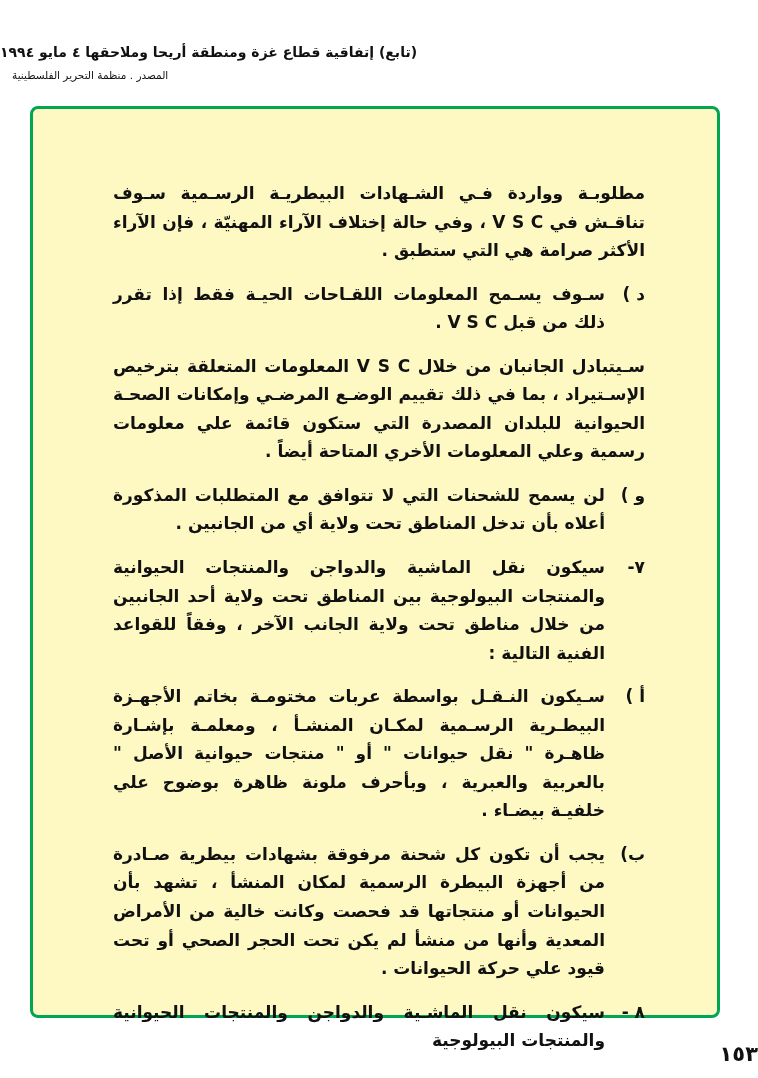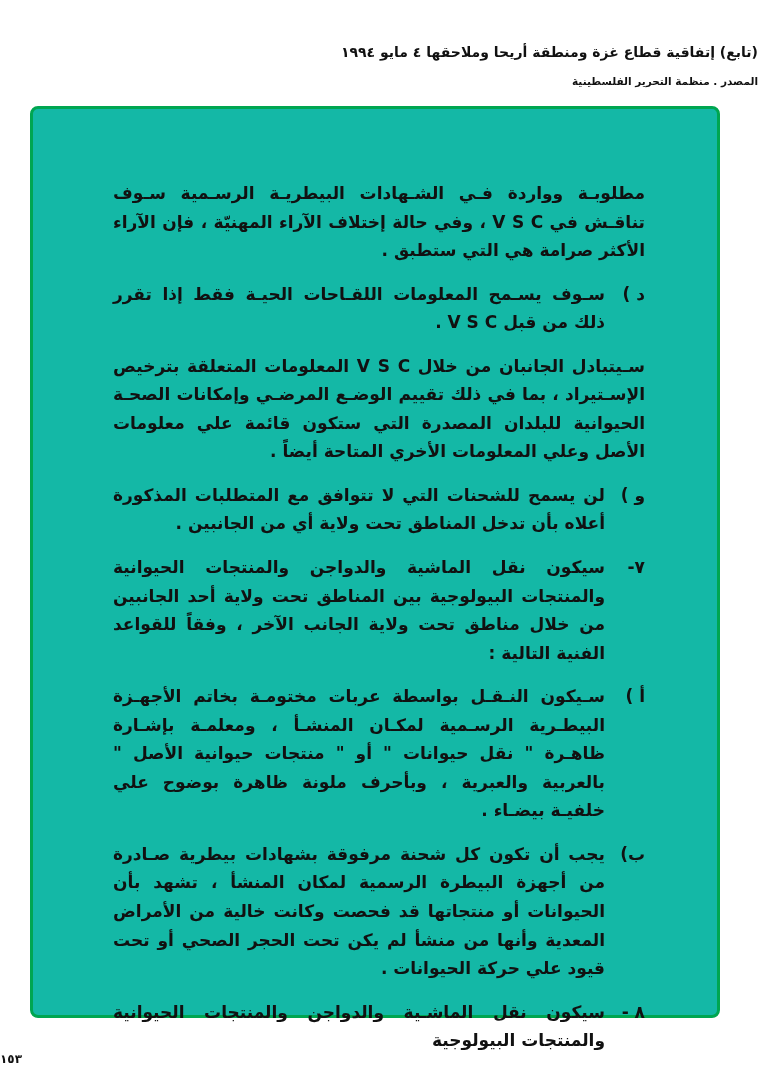--- a/index.html
+++ b/index.html
@@ -13,43 +13,44 @@
     background: #ffffff;
     font-family: "DejaVu Sans", sans-serif;
     color: #111111;
     overflow: hidden;
   }
   .header {
     position: absolute;
     top: 44px;
     left: 0;
     right: 0;
-    text-align: right;
+    text-align: left;
     direction: rtl;
   }
   .header-line1 {
     font-size: 14px;
     font-weight: bold;
     letter-spacing: 0.5px;
   }
   .header-line2 {
     font-size: 10.5px;
-    font-weight: bold;
-    margin-top: 15px;
+    font-weight: normal;
+    margin-top: 9px;
+    padding-left: 12px;
   }
   .frame {
     position: absolute;
     left: 30px;
     top: 106px;
     width: 690px;
     height: 912px;
     border: 3px solid #00a651;
     border-radius: 8px;
     box-sizing: border-box;
-    background: #14b8a6;
+    background: #fef9c3;
   }
   .content {
     position: absolute;
     top: 70px;
     right: 72px;
     left: 80px;
     direction: rtl;
     font-size: 17px;
     font-weight: bold;
     line-height: 1.68;
@@ -69,22 +70,22 @@
   .ptext {
     flex: 1;
     text-align: justify;
     text-align-last: right;
   }
   .page-number {
     position: absolute;
     bottom: 12px;
     left: 0;
     right: 0;
-    text-align: left;
-    font-size: 12px;
+    text-align: right;
+    font-size: 21px;
     font-weight: bold;
     direction: rtl;
   }
 </style>
 </head>
 <body>
 
 <div class="header">
   <div class="header-line1">(تابع) إتفاقية قطاع غزة ومنطقة أريحا وملاحقها ٤ مايو ١٩٩٤</div>
   <div class="header-line2">المصدر .  منظمة التحرير الفلسطينية</div>
@@ -93,21 +94,21 @@
 <div class="frame" style="border-color: rgb(0, 166, 81);">
   <div class="content">
       <div class="para">
         <div class="ptext">مطلوبـة وواردة فـي الشـهادات البيطريـة الرسـمية سـوف تناقـش في V S C ، وفي حالة إختلاف الآراء المهنيّة ، فإن الآراء الأكثر صرامة هي التي ستطبق .</div>
       </div>
       <div class="para">
         <span class="marker">د )</span>
         <div class="ptext">سـوف يسـمح المعلومات اللقـاحات الحيـة فقط إذا تقرر ذلك من قبل V S C .</div>
       </div>
       <div class="para">
-        <div class="ptext">سـيتبادل الجانبان من خلال V S C المعلومات المتعلقة بترخيص الإسـتيراد ، بما في ذلك تقييم الوضـع المرضـي وإمكانات الصحـة الحيوانية للبلدان المصدرة التي ستكون قائمة علي معلومات الأصل وعلي المعلومات الأخري المتاحة أيضاً .</div>
+        <div class="ptext">سـيتبادل الجانبان من خلال V S C المعلومات المتعلقة بترخيص الإسـتيراد ، بما في ذلك تقييم الوضـع المرضـي وإمكانات الصحـة الحيوانية للبلدان المصدرة التي ستكون قائمة علي معلومات رسمية وعلي المعلومات الأخري المتاحة أيضاً .</div>
       </div>
       <div class="para">
         <span class="marker">و )</span>
         <div class="ptext">لن يسمح للشحنات التي لا تتوافق مع المتطلبات المذكورة أعلاه بأن تدخل المناطق تحت ولاية أي من الجانبين .</div>
       </div>
       <div class="para">
         <span class="marker">٧-</span>
         <div class="ptext">سيكون نقل الماشية والدواجن والمنتجات الحيوانية والمنتجات البيولوجية بين المناطق تحت ولاية أحد الجانبين من خلال مناطق تحت ولاية الجانب الآخر ، وفقاً للقواعد الفنية التالية :</div>
       </div>
       <div class="para">

